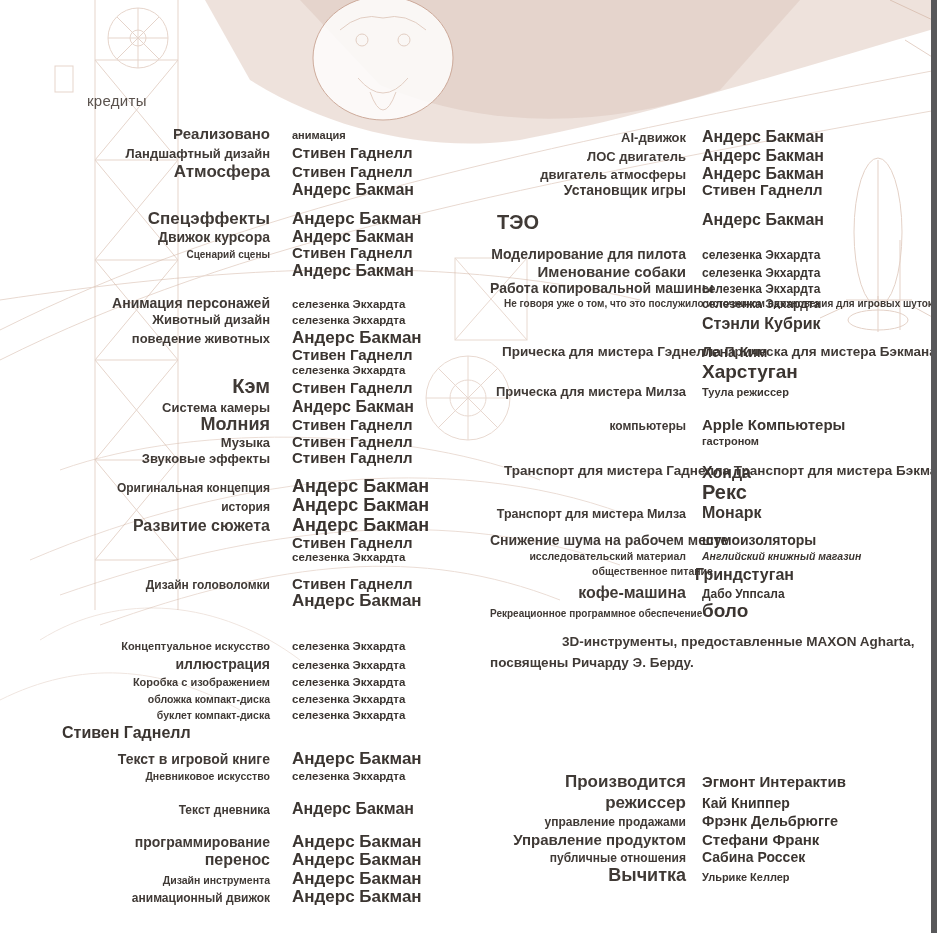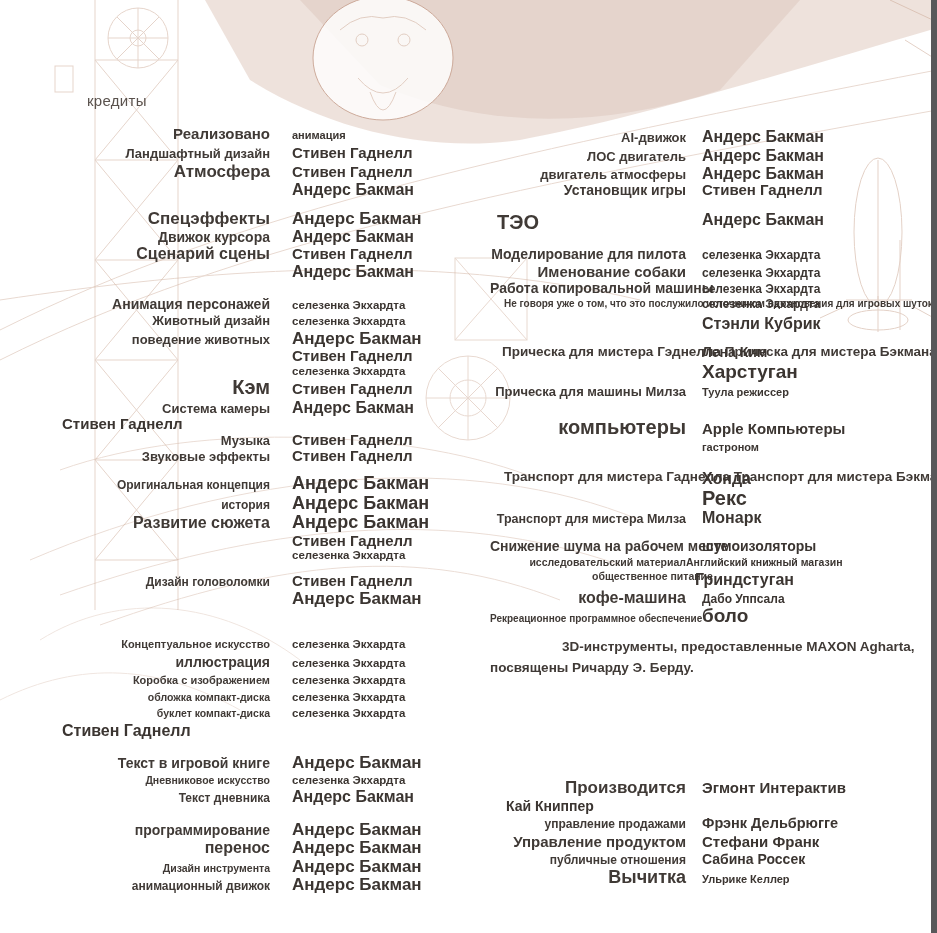--- a/index.html
+++ b/index.html
@@ -122,21 +122,21 @@
           <div style="font-size: 17px;">Андерс Бакман</div>
         </div>
       </div>
       <div class="row" style="margin-top: 0px;">
         <div class="lcell" style="width: 230px; font-size: 14px;">Движок курсора</div>
         <div class="vcell" style="margin-left: 22px;">
           <div style="font-size: 16px;">Андерс Бакман</div>
         </div>
       </div>
       <div class="row" style="margin-top: 0px;">
-        <div class="lcell" style="width: 230px; font-size: 16px;">Сценарий сцены</div>
+        <div class="lcell" style="width: 230px; font-size: 10px;">Сценарий сцены</div>
         <div class="vcell" style="margin-left: 22px;">
           <div style="font-size: 15px;">Стивен Гаднелл</div>
           <div style="font-size: 16px;">Андерс Бакман</div>
         </div>
       </div>
       <div class="row" style="margin-top: 17px;">
         <div class="lcell" style="width: 230px; font-size: 14px;">Анимация персонажей</div>
         <div class="vcell" style="margin-left: 22px;">
           <div style="font-size: 11.5px;">селезенка Экхардта</div>
         </div>
@@ -161,20 +161,21 @@
           <div style="font-size: 15px;">Стивен Гаднелл</div>
         </div>
       </div>
       <div class="row" style="margin-top: 0px;">
         <div class="lcell" style="width: 230px; font-size: 13px;">Система камеры</div>
         <div class="vcell" style="margin-left: 22px;">
           <div style="font-size: 16px;">Андерс Бакман</div>
         </div>
       </div>
       <div class="row" style="margin-top: 0px;">
+        <div class="lcell" style="width: 230px; font-size: 18px;">Молния</div>
         <div class="vcell" style="margin-left: 22px;">
           <div style="font-size: 15px;">Стивен Гаднелл</div>
         </div>
       </div>
       <div class="row" style="margin-top: 0px;">
         <div class="lcell" style="width: 230px; font-size: 13px;">Музыка</div>
         <div class="vcell" style="margin-left: 22px;">
           <div style="font-size: 15px;">Стивен Гаднелл</div>
         </div>
       </div>
@@ -239,33 +240,33 @@
         <div class="lcell" style="width: 230px; font-size: 10.5px;">буклет компакт-диска</div>
         <div class="vcell" style="margin-left: 22px;">
           <div style="font-size: 11.5px;">селезенка Экхардта</div>
         </div>
       </div>
       <div class="row" style="margin-top: 2px;">
         <div class="vcell" style="margin-left: 22px;">
           <div style="font-size: 16px;">Стивен Гаднелл</div>
         </div>
       </div>
-      <div class="row" style="margin-top: 15px;">
+      <div class="row" style="margin-top: 9px;">
         <div class="lcell" style="width: 230px; font-size: 14px;">Текст в игровой книге</div>
         <div class="vcell" style="margin-left: 22px;">
           <div style="font-size: 17px;">Андерс Бакман</div>
         </div>
       </div>
       <div class="row" style="margin-top: 2px;">
         <div class="lcell" style="width: 230px; font-size: 10.5px;">Дневниковое искусство</div>
         <div class="vcell" style="margin-left: 22px;">
           <div style="font-size: 11.5px;">селезенка Экхардта</div>
         </div>
       </div>
-      <div class="row" style="margin-top: 1px;">
+      <div class="row" style="margin-top: 17px;">
         <div class="lcell" style="width: 230px; font-size: 12px;">Текст дневника</div>
         <div class="vcell" style="margin-left: 22px;">
           <div style="font-size: 16px;">Андерс Бакман</div>
         </div>
       </div>
       <div class="row" style="margin-top: 16px;">
         <div class="lcell" style="width: 230px; font-size: 14px;">программирование</div>
         <div class="vcell" style="margin-left: 22px;">
           <div style="font-size: 17px;">Андерс Бакман</div>
         </div>
@@ -350,27 +351,27 @@
         <span class="wlabel" style="left: 12px; font-size: 13.5px;">Прическа для мистера Гэднелла Прическа для мистера Бэкмана</span>
         <span class="wvalue" style="left: 212px; font-size: 14px;">Лена Ким</span>
       </div>
       <div class="row" style="margin-top: 1px;">
         <div class="lcell" style="width: 196px; font-size: 12px;"></div>
         <div class="vcell" style="margin-left: 16px;">
           <div style="font-size: 19px;">Харстуган</div>
         </div>
       </div>
       <div class="row" style="margin-top: 3px;">
-        <div class="lcell" style="width: 196px; font-size: 13px;">Прическа для машины Милза</div>
+        <div class="lcell" style="width: 196px; font-size: 13px;">Прическа для мистера Милза</div>
         <div class="vcell" style="margin-left: 16px;">
           <div style="font-size: 11px;">Туула режиссер</div>
         </div>
       </div>
       <div class="row" style="margin-top: 18px;">
-        <div class="lcell" style="width: 196px; font-size: 20px;">компьютеры</div>
+        <div class="lcell" style="width: 196px; font-size: 12px;">компьютеры</div>
         <div class="vcell" style="margin-left: 16px;">
           <div style="font-size: 15px;">Apple Компьютеры</div>
         </div>
       </div>
       <div class="row" style="margin-top: 3px;">
         <div class="lcell" style="width: 196px; font-size: 12px;"></div>
         <div class="vcell" style="margin-left: 16px;">
           <div style="font-size: 11px;">гастроном</div>
         </div>
       </div>
@@ -391,21 +392,21 @@
         </div>
       </div>
       <div class="row" style="margin-top: 12px;">
         <div class="lcell" style="width: 196px; font-size: 14px;">Снижение шума на рабочем месте</div>
         <div class="vcell" style="margin-left: 16px;">
           <div style="font-size: 14px;">шумоизоляторы</div>
         </div>
       </div>
       <div class="row" style="margin-top: 3px;">
         <div class="lcell" style="width: 196px; font-size: 10.5px;">исследовательский материал</div>
-        <div class="vcell" style="">
+        <div class="vcell" style="margin-left: 16px; font-style: italic;">
           <div style="font-size: 10.5px;">Английский книжный магазин</div>
         </div>
       </div>
       <div class="row wide" style="margin-top: 3px; height: 18px;">
         <span class="wlabel" style="left: 102px; font-size: 10.5px;">общественное питание</span>
         <span class="wvalue" style="left: 205px; font-size: 16px;">Гриндстуган</span>
       </div>
       <div class="row" style="margin-top: 0px;">
         <div class="lcell" style="width: 196px; font-size: 16px;">кофе-машина</div>
         <div class="vcell" style="margin-left: 16px;">
@@ -419,20 +420,21 @@
         </div>
       </div>
       <div class="row para" style="margin-top: 10px; font-size: 13.5px; text-indent: 72px; width: 470px;">3D-инструменты, предоставленные MAXON Agharta, посвящены Ричарду Э. Берду.</div>
       <div class="row" style="margin-top: 100px;">
         <div class="lcell" style="width: 196px; font-size: 17px;">Производится</div>
         <div class="vcell" style="margin-left: 16px; text-align: center;">
           <div style="font-size: 15px;">Эгмонт Интерактив</div>
         </div>
       </div>
       <div class="row" style="margin-top: 2px;">
+        <div class="lcell" style="width: 196px; font-size: 17px;">режиссер</div>
         <div class="vcell" style="margin-left: 16px;">
           <div style="font-size: 14px;">Кай Книппер</div>
         </div>
       </div>
       <div class="row" style="margin-top: 2px;">
         <div class="lcell" style="width: 196px; font-size: 12px;">управление продажами</div>
         <div class="vcell" style="margin-left: 16px;">
           <div style="font-size: 14.5px;">Фрэнк Дельбрюгге</div>
         </div>
       </div>

